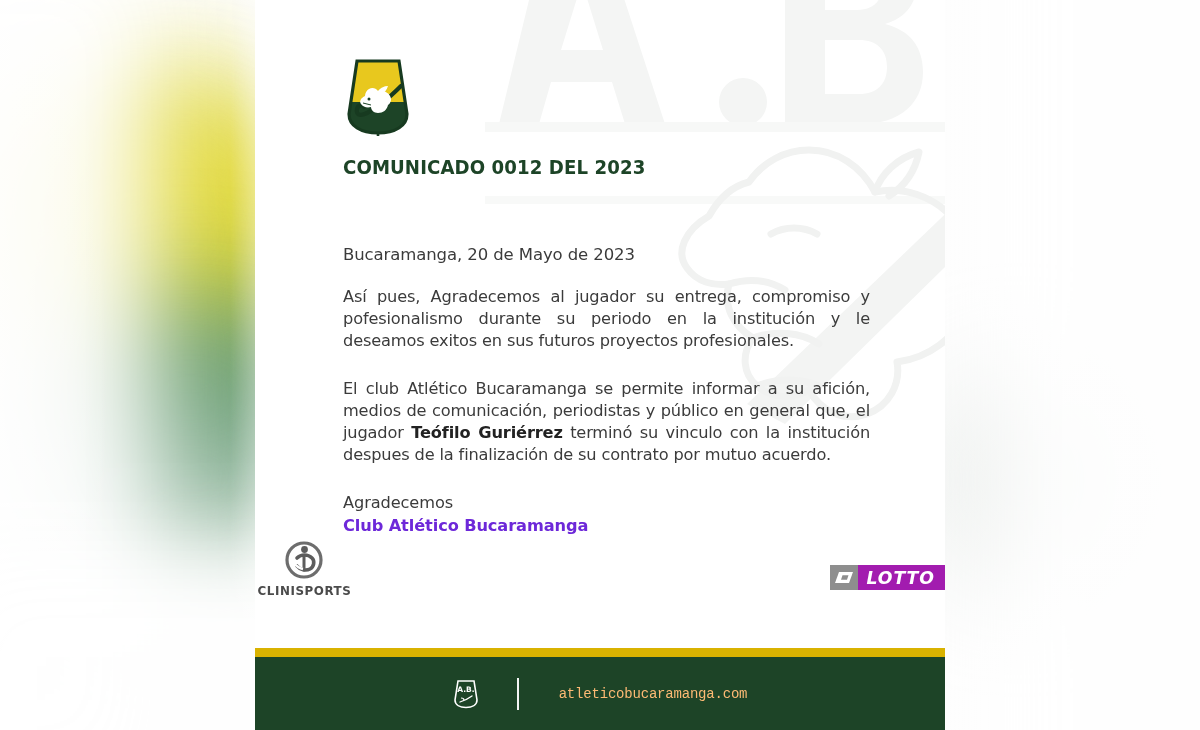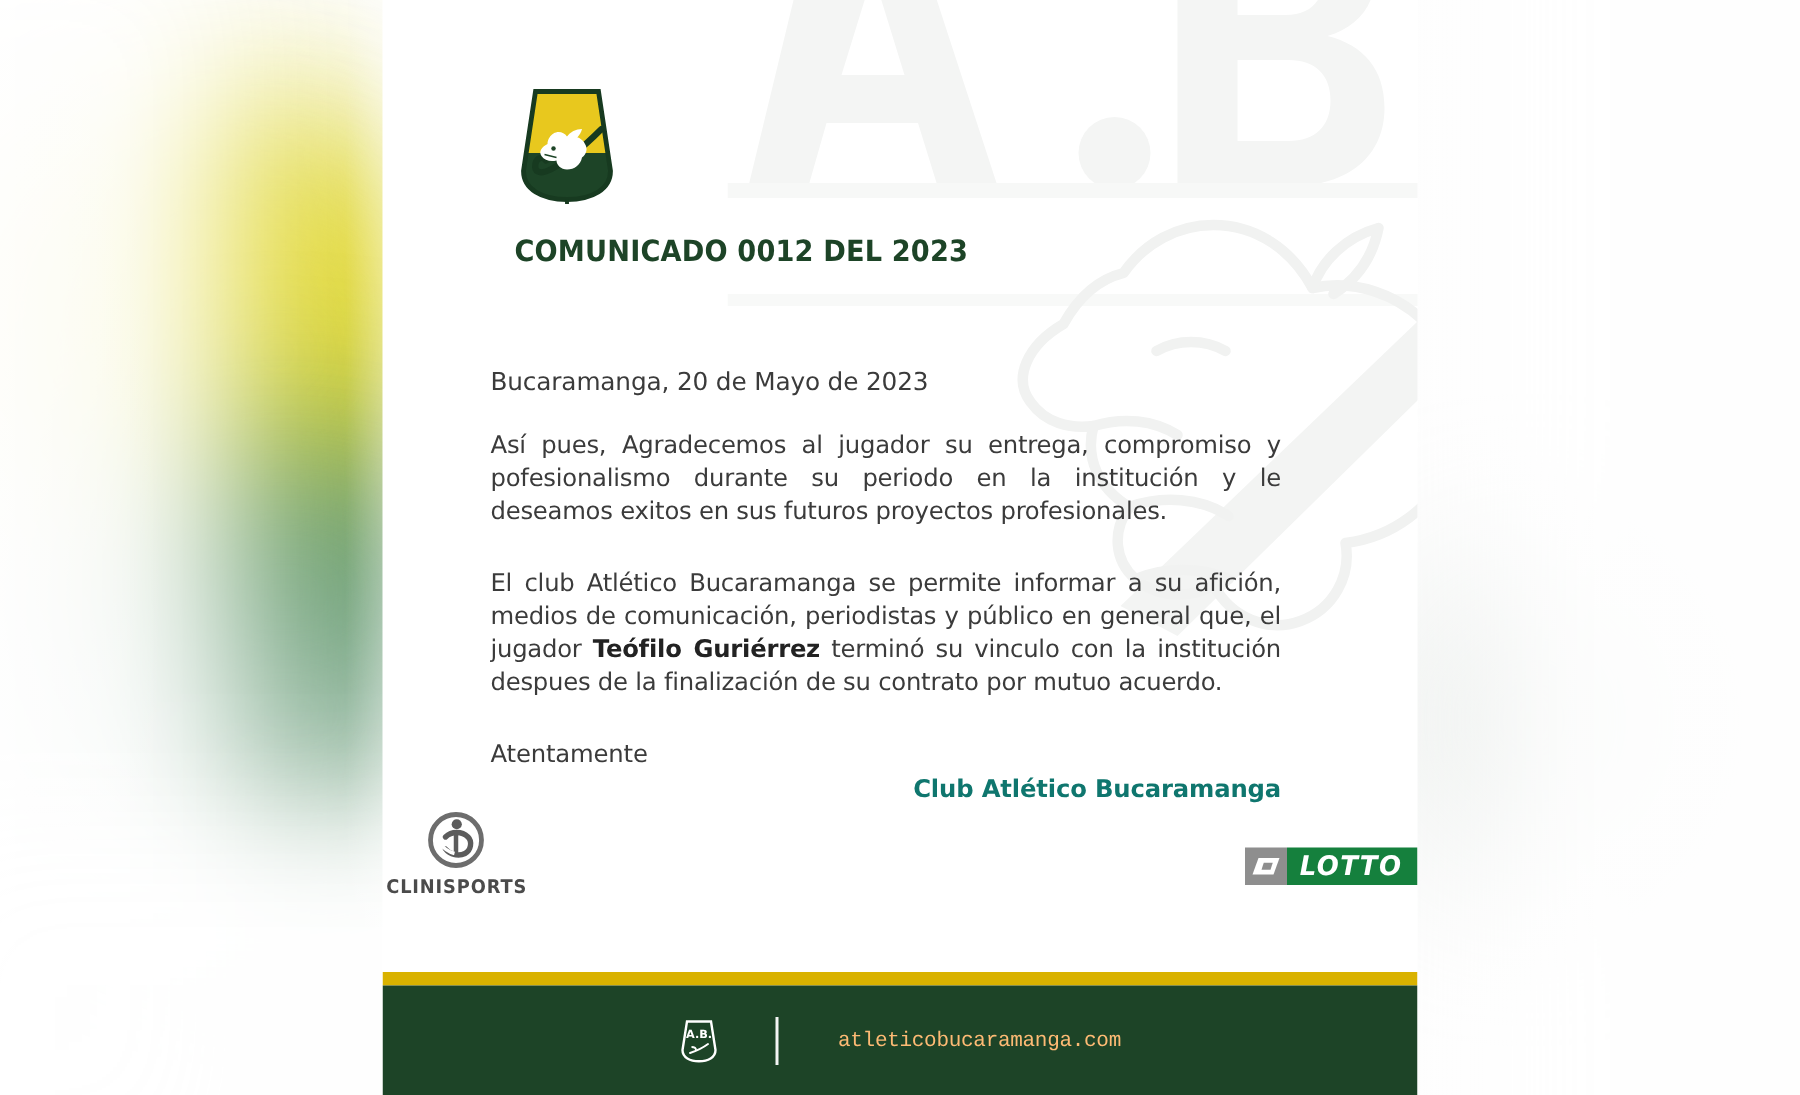--- a/index.html
+++ b/index.html
@@ -164,20 +164,21 @@
     font-family: "DejaVu Sans", "Liberation Sans", sans-serif;
     font-size: 19.5px;
     font-weight: bold;
     letter-spacing: 0.1px;
     transform: scaleX(0.93);
     transform-origin: left center;
     white-space: nowrap;
   }
 
   .doc-body {
+    margin-left: 16px;
     margin-top: 0;
     width: 527px;
   }
 
   .dateline {
     margin-top: 66px;
     font-size: 16.5px;
     color: #3b3b3b;
     letter-spacing: -0.1px;
   }
@@ -201,23 +202,22 @@
   .signoff {
     margin-top: 26px;
     font-size: 16.2px;
     line-height: 1.36;
     color: #3b3b3b;
     letter-spacing: -0.1px;
   }
   .signoff .club {
     display: block;
     font-weight: bold;
-    color: #0f766e;
+    color: #6d28d9;
     margin-top: 1px;
-    text-align: right;
   }
 
   
   .sponsors {
     position: absolute;
     left: 0;
     right: 0;
     top: 540px;
     display: flex;
     align-items: center;
@@ -247,21 +247,21 @@
   .lotto-sq {
     width: 28px;
     height: 25px;
     background: #8e8e8e;
     display: flex;
     align-items: center;
     justify-content: center;
   }
   .lotto-bar {
     height: 25px;
-    background: #15803d;
+    background: #a21caf;
     display: flex;
     align-items: center;
     padding: 0 9px 0 7px;
   }
   .lotto-word {
     color: #ffffff;
     font-size: 18px;
     font-weight: bold;
     font-style: italic;
     letter-spacing: 1px;
@@ -396,21 +396,21 @@
       <div class="doc-body">
         <div class="dateline">Bucaramanga, 20 de Mayo de 2023</div>
 
         <p class="para second">Así pues, Agradecemos al jugador su entrega, compromiso y pofesionalismo durante su periodo en la institución y le deseamos exitos en sus futuros proyectos profesionales.</p>
 
         <p class="para">
           <span>El club Atlético Bucaramanga se permite informar a su afición, medios de comunicación, periodistas y público en general que, el jugador </span><b>Teófilo Guriérrez</b><span> terminó su vinculo con la institución despues de la finalización de su contrato por mutuo acuerdo.</span>
         </p>
 
         <div class="signoff">
-          <span>Atentamente</span>
+          <span>Agradecemos</span>
           <span class="club">Club Atlético Bucaramanga</span>
         </div>
       </div>
     </div>
 
     <div class="sponsors">
 
       <div class="sponsor-clinisports">
         <svg class="clini-mark" viewBox="0 0 40 40" xmlns="http://www.w3.org/2000/svg">
           <circle cx="20" cy="20" r="17" fill="none" stroke="#6d6d6d" stroke-width="3.2"></circle>

